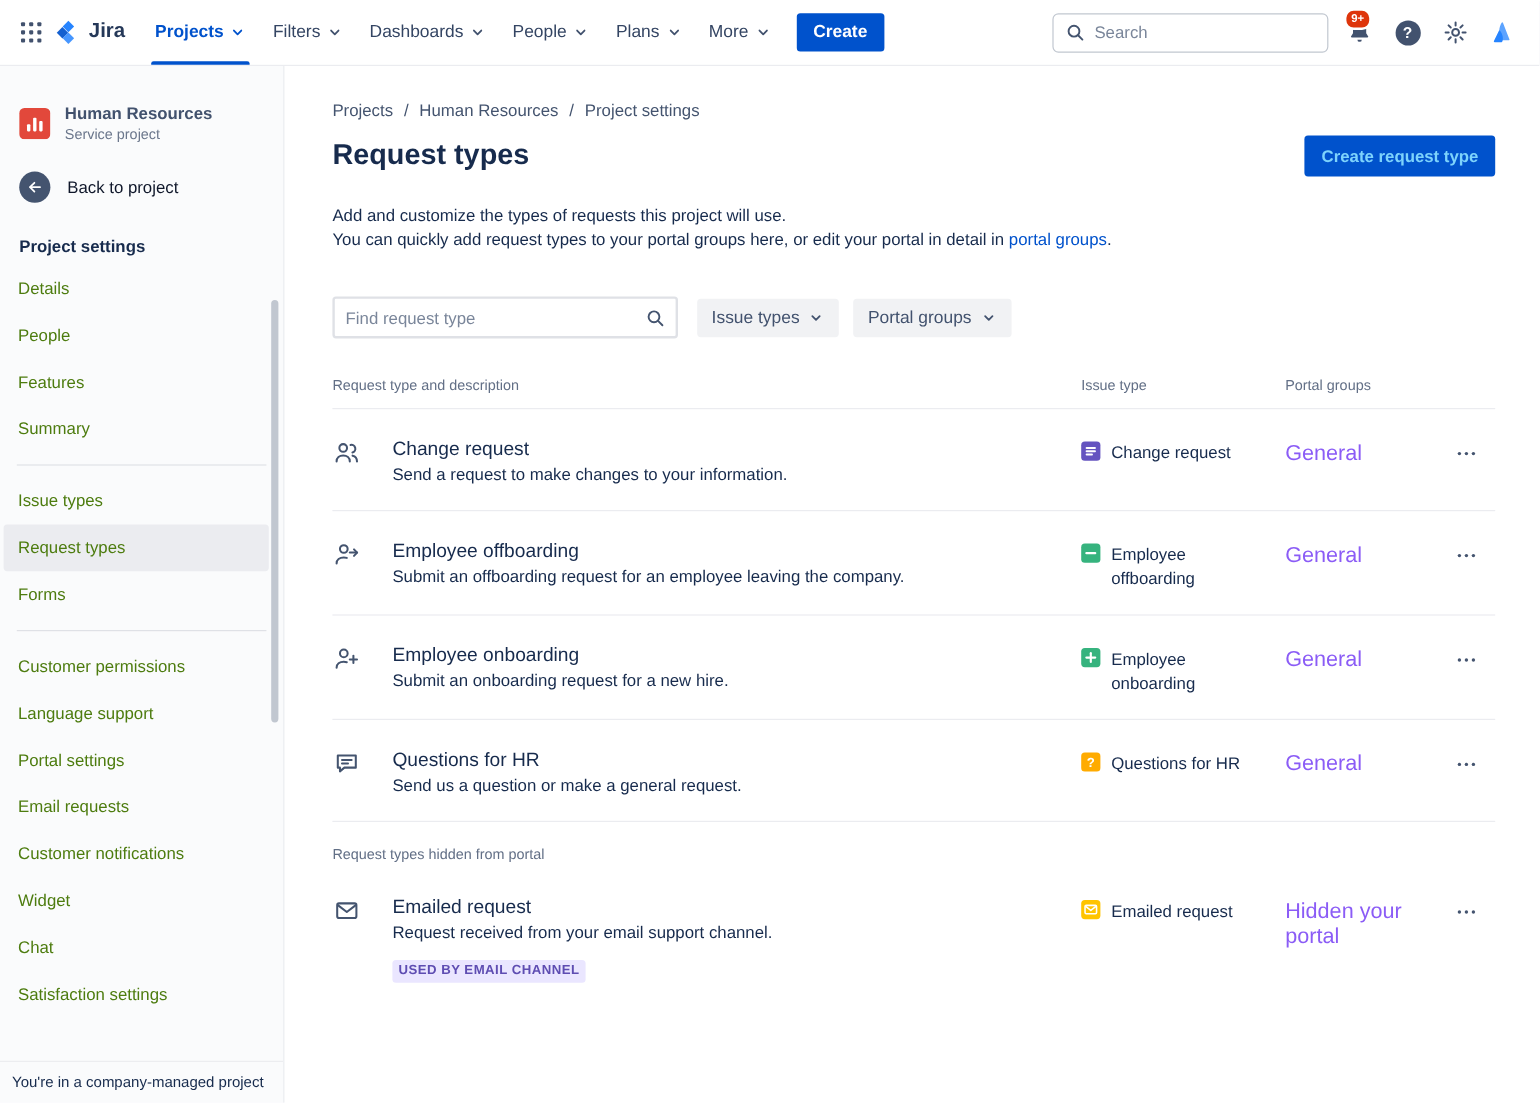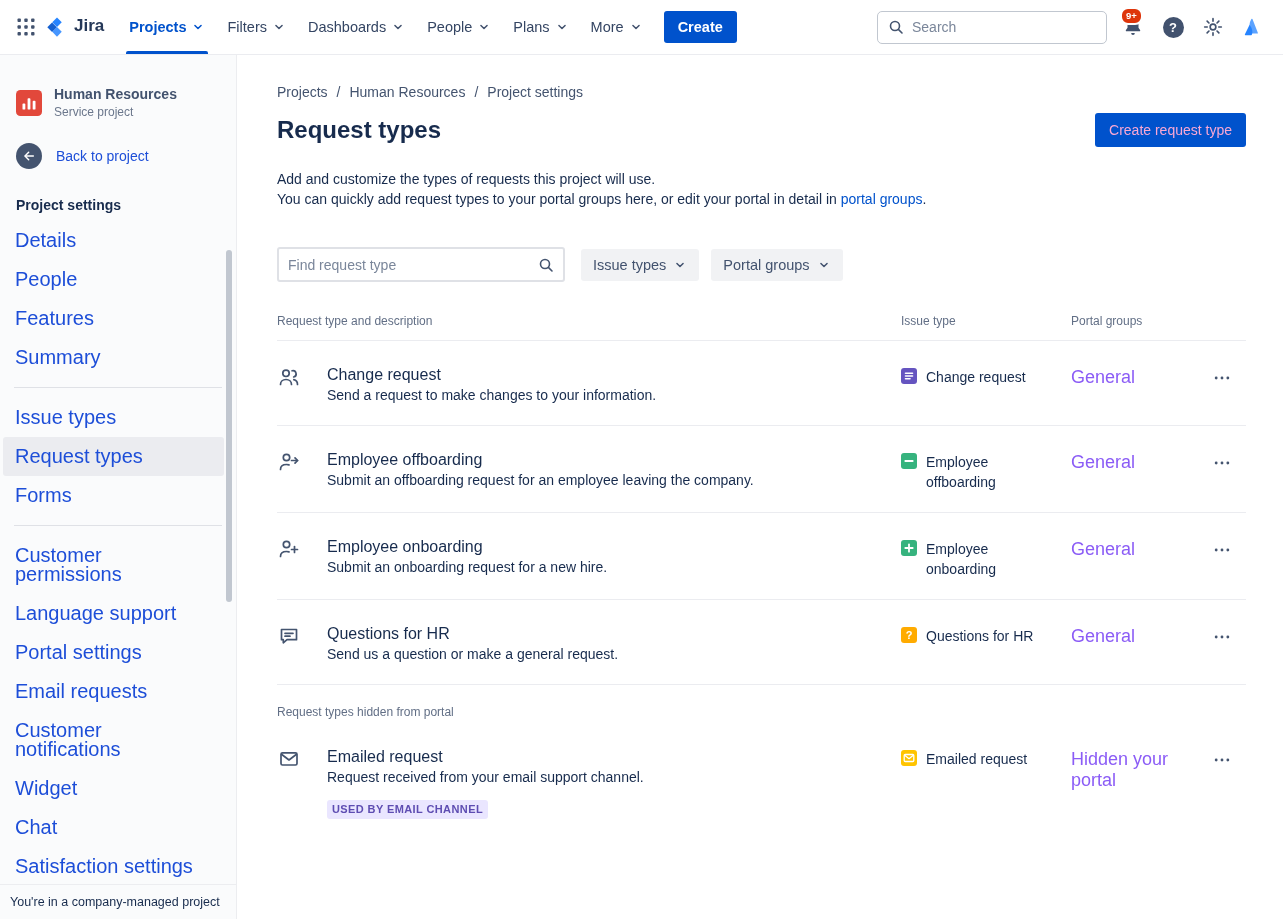--- a/index.html
+++ b/index.html
@@ -32,36 +32,36 @@
   .shell{display:flex;height:865px}
 
   
   .sidebar{position:relative;width:237px;flex:none;background:#FAFBFC;border-right:1px solid #ECEDF0;overflow:hidden}
   .sb-header{display:flex;gap:12px;padding:32px 16px 0;align-items:center}
   .sb-avatar{flex:none;width:26px;height:26px;border-radius:4px}
   .sb-title{font-size:14px;font-weight:bold;color:#42526E;line-height:17px}
   .sb-subtitle{font-size:12px;color:#6B778C;margin-top:2px}
   .sb-back{display:flex;align-items:center;gap:14px;padding:24px 16px 0;cursor:pointer}
   .back-circle{flex:none;width:26px;height:26px;border-radius:50%;background:#44546F;display:flex;align-items:center;justify-content:center;border:none;cursor:pointer}
-  .sb-back-label{font-size:14px;color:#1d4ed8}
+  .sb-back-label{font-size:14px;color:#0f172a}
   .sb-heading{font-size:14px;font-weight:bold;color:#172B4D;padding:28px 16px 8px}
   .sb-nav{padding-bottom:60px}
-  .sb-item{font-size:20px;color:#1d4ed8;padding:10px 12px;margin:0 12px 0 3px;border-radius:3px;cursor:pointer;line-height:19px}
+  .sb-item{font-size:14px;color:#4d7c0f;padding:10px 12px;margin:0 12px 0 3px;border-radius:3px;cursor:pointer;line-height:19px}
   .sb-item.sb-selected{background:#EBECF0}
   .sb-divider{border-top:1px solid #DFE1E6;margin:10px 14px}
   .sb-scroll{position:absolute;right:4px;top:196px;width:6px;height:352px;background:#C1C7D0;border-radius:3px;cursor:pointer}
   .sb-footer{position:absolute;left:0;right:0;bottom:0;background:#FAFBFC;border-top:1px solid #ECEDF0;padding:10px 10px;font-size:12.5px;color:#172B4D}
 
   
   .main{flex:1;padding:30px 37px 0 40px;overflow:hidden;background:#fff}
   .breadcrumb{display:flex;gap:9px;font-size:14px;color:#44546F;align-items:center}
   .bc-item{color:#44546F;cursor:pointer}
   .title-row{display:flex;align-items:center;justify-content:space-between;margin-top:13px}
   .page-title{font-size:24px;font-weight:bold;color:#172B4D}
-  .primary-btn{background:#0052CC;color:#f9a8d4;border:none;border-radius:3px;font-size:14px;font-weight:normal;padding:9px 14px;cursor:pointer}
+  .primary-btn{background:#0052CC;color:#7dd3fc;border:none;border-radius:3px;font-size:14px;font-weight:bold;padding:9px 14px;cursor:pointer}
   .intro{margin-top:22px;font-size:14px;line-height:20px;color:#172B4D}
   .intro a{color:#0052CC;cursor:pointer}
   .filter-row{display:flex;align-items:center;gap:16px;margin-top:38px}
   .find-box{display:flex;align-items:center;gap:8px;width:288px;height:35px;border:2px solid #DFE1E6;border-radius:3px;padding:0 9px;background:#fff}
   .find-box input{border:none;outline:none;flex:1;font-size:14px;color:#172B4D;background:transparent}
   .find-box input::placeholder{color:#7A869A}
   .dropdown-btn{display:flex;align-items:center;gap:7px;background:#F1F2F4;border:none;border-radius:3px;height:32px;padding:0 12px;font-size:14.5px;color:#42526E;cursor:pointer}
   .dropdown-btn .dd-chevron{display:flex;color:#42526E}
 
   .table-header{display:grid;grid-template-columns:1fr 170px 127px 48px;margin-top:32px;padding-bottom:12px;border-bottom:1px solid #EBECF0;font-size:12px;color:#626F86}

